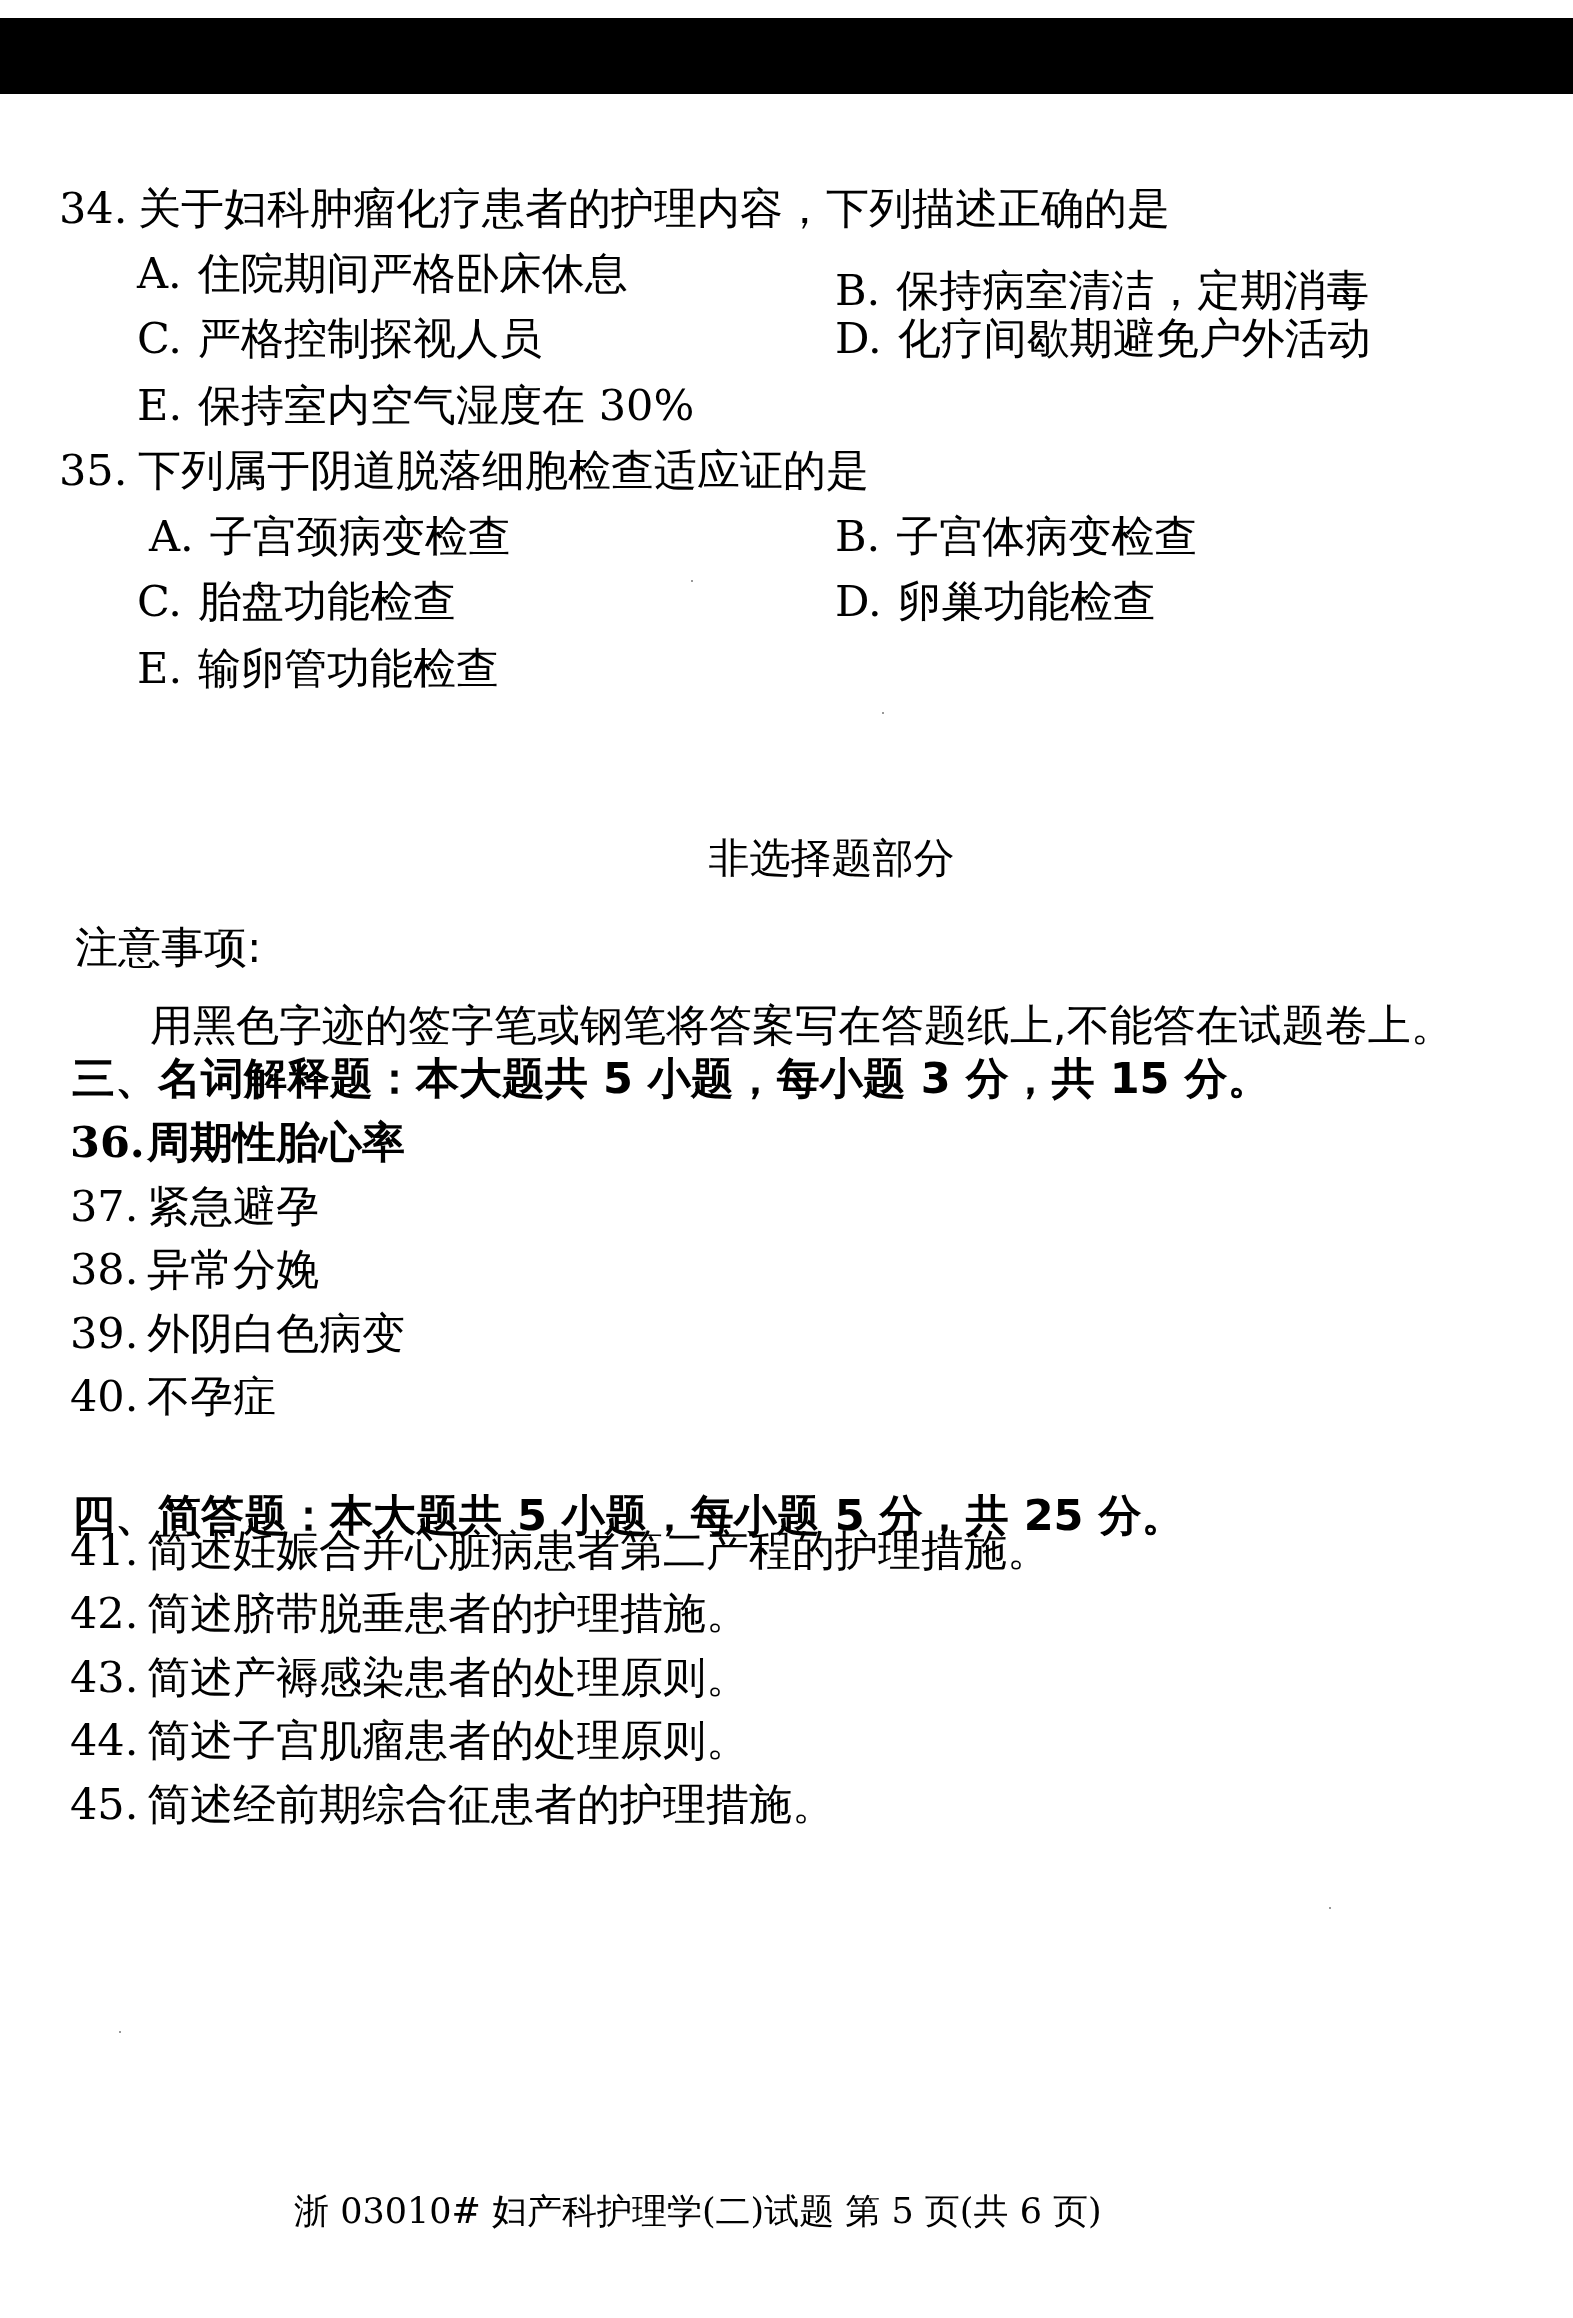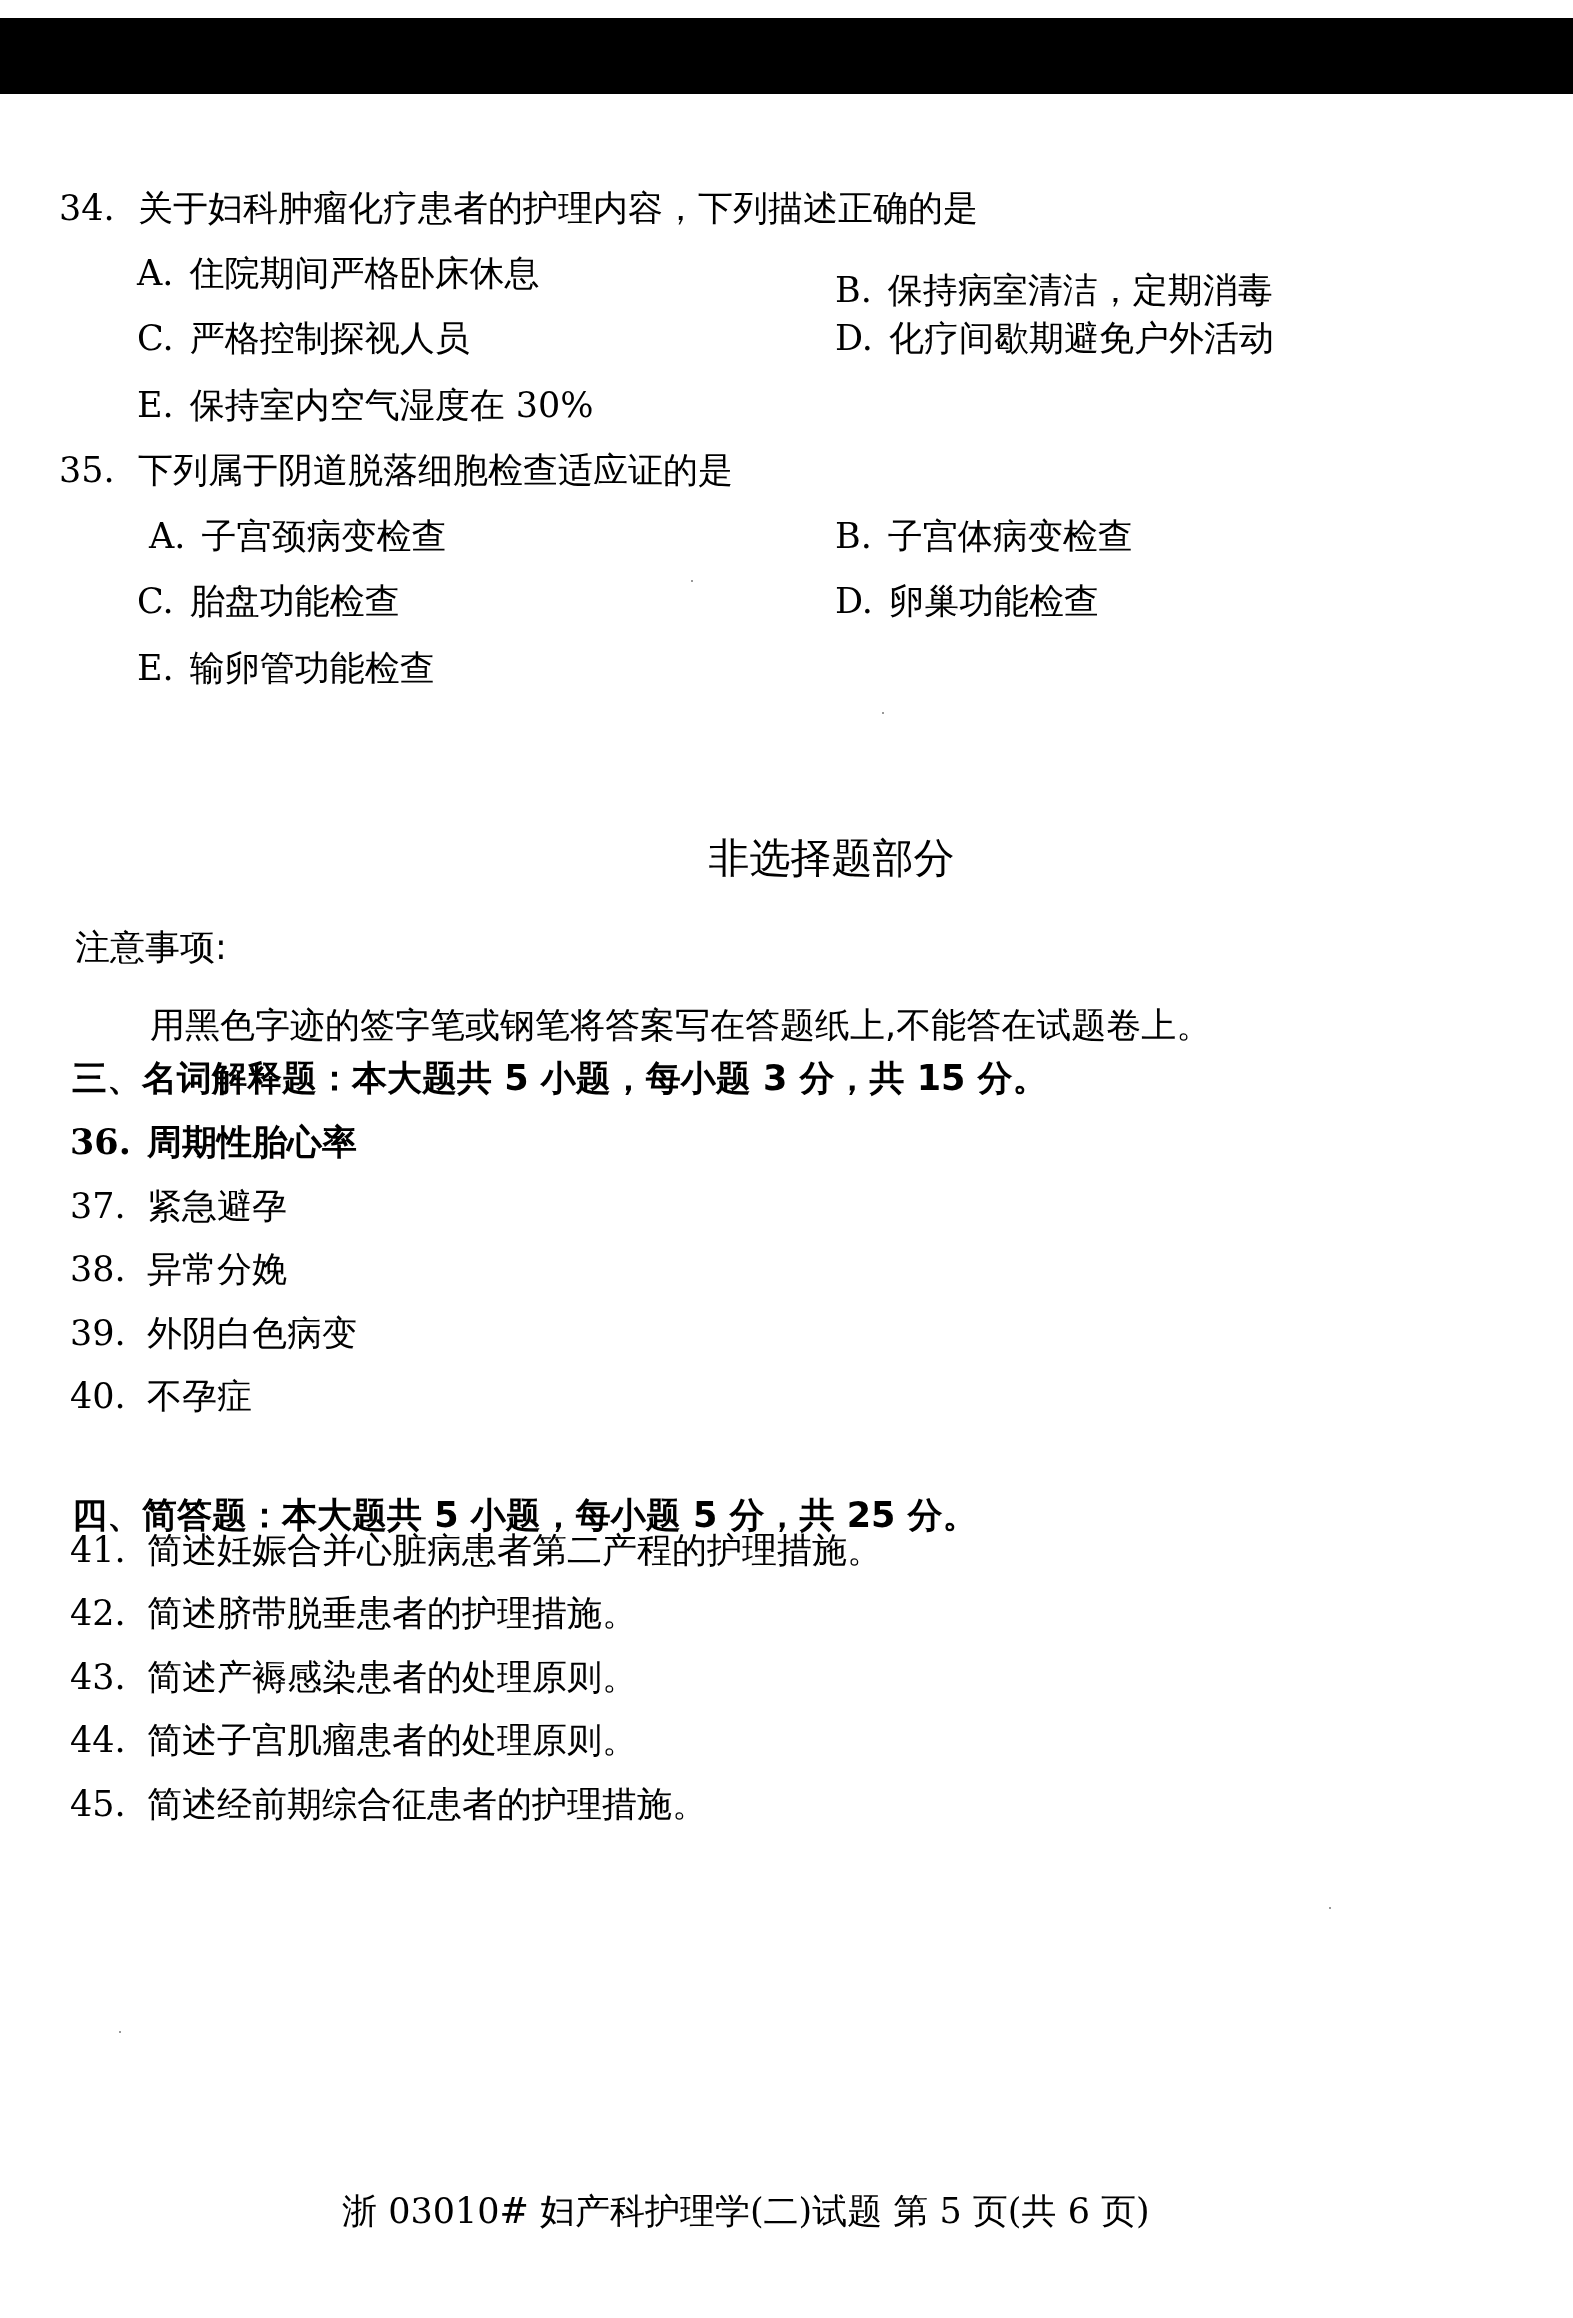--- a/index.html
+++ b/index.html
@@ -2,34 +2,34 @@
 <html style="font-size:10.7px"><head>
 <meta charset="utf-8">
 <style>
   html, body { margin: 0; padding: 0; background: #ffffff; }
   body {
     width: 1574px; height: 2319px; position: relative; overflow: hidden;
     font-family: "DejaVu Serif", "Liberation Serif", serif;
     color: #000000;
   }
   .top-bar { position: absolute; left: 0; top: 18px; width: 1574px; height: 76px; background: #000000; }
-  .line { position: absolute; white-space: nowrap; font-size: 35px; line-height: 40px; }
+  .line { position: absolute; white-space: nowrap; font-size: 43px; line-height: 40px; }
   .stem { left: 59px; }
   .opt-left { left: 137px; }
   .opt-right { left: 835px; }
   .qnum { display: inline-block; }
   .label { display: inline-block; margin-right: 16px; }
   .section-title { position: absolute; top: 835px; left: 0; width: 1663px; text-align: center; font-family: "DejaVu Sans", "Liberation Sans", sans-serif; font-size: 41px; line-height: 47px; }
   .notice-label { left: 75px; font-family: "DejaVu Sans", "Liberation Sans", sans-serif; }
   .notice-text { left: 150px; font-family: "DejaVu Sans", "Liberation Sans", sans-serif; margin-top: 14px; }
   .heading { left: 72px; font-weight: bold; font-family: "DejaVu Sans", "Liberation Sans", sans-serif; }
   .item { left: 70px; }
   .item .qnum { width: 77px; }
   .stem .qnum { width: 79px; }
-  .footer { position: absolute; top: 2191px; left: 294px; white-space: nowrap; font-size: 35px; line-height: 41px; margin-left: 48px; }
+  .footer { position: absolute; top: 2191px; left: 294px; white-space: nowrap; font-size: 35px; line-height: 41px; }
   .speck { position: absolute; width: 2px; height: 2px; background: #777; border-radius: 50%; }
 </style>
 </head>
 <body>
 
 <div class="top-bar"></div>
 
 <div class="line stem" style="top:188px;">
   <span class="qnum">34.</span><span>关于妇科肿瘤化疗患者的护理内容，下列描述正确的是</span>
 </div>

